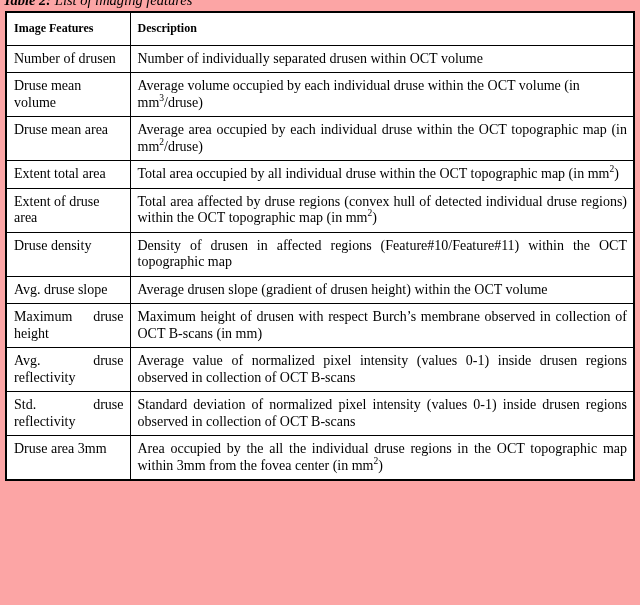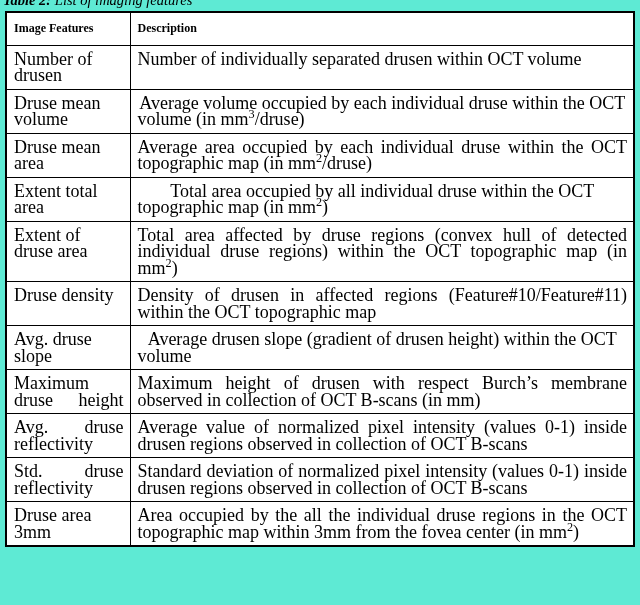--- a/index.html
+++ b/index.html
@@ -12,21 +12,21 @@
     height: 605px;
     overflow: hidden;
     font-family: "Liberation Serif", "DejaVu Serif", serif;
     color: #000000;
   }
 
   #page {
     position: relative;
     width: 640px;
     height: 605px;
-    background: #5eead4;
+    background: #fca5a5;
   }
 
   
   .caption-clip {
     position: absolute;
     left: 0;
     top: 0;
     width: 640px;
     height: 9px;
     overflow: hidden;
@@ -64,21 +64,21 @@
   }
 
   table.features col.c-feature { width: 124px; }
   table.features col.c-desc { width: 504px; }
 
   table.features th,
   table.features td {
     border: 1px solid #000000;
     vertical-align: top;
     padding: 5px 6px 5px 7px;
-    font-size: 18px;
+    font-size: 14px;
     line-height: 16.5px;
     color: #000000;
   }
 
   table.features thead th {
     font-weight: bold;
     text-align: left;
     font-size: 12px;
     padding-top: 7px;
     padding-bottom: 8px;
@@ -93,21 +93,21 @@
     text-align: left;
     text-align-last: left;
   }
 
   td.desc-cell {
     text-align: justify;
     text-align-last: left;
     hyphens: none;
   }
   td.desc-cell.flush {
-    text-align: center;
+    text-align: left;
     text-align-last: left;
   }
 
   sup {
     font-size: 0.68em;
     vertical-align: super;
     line-height: 0;
   }
 </style>
 </head>

